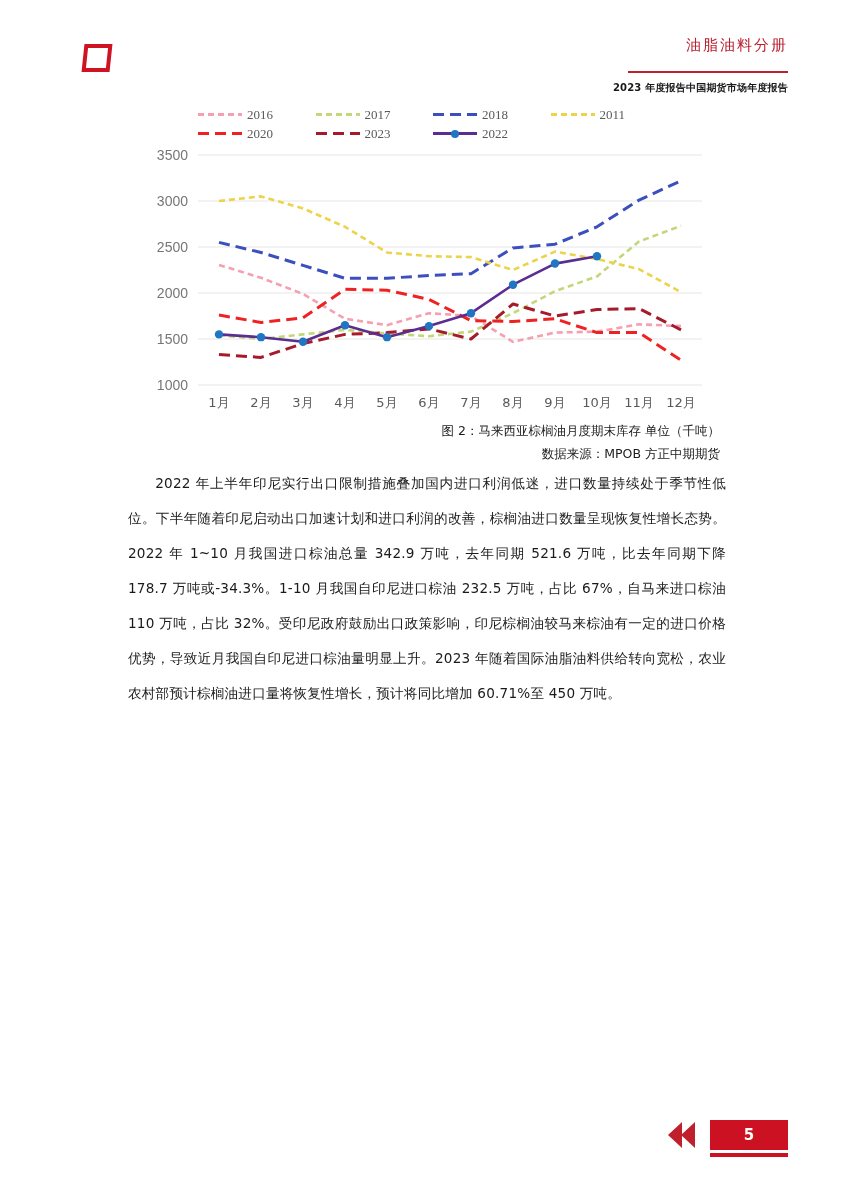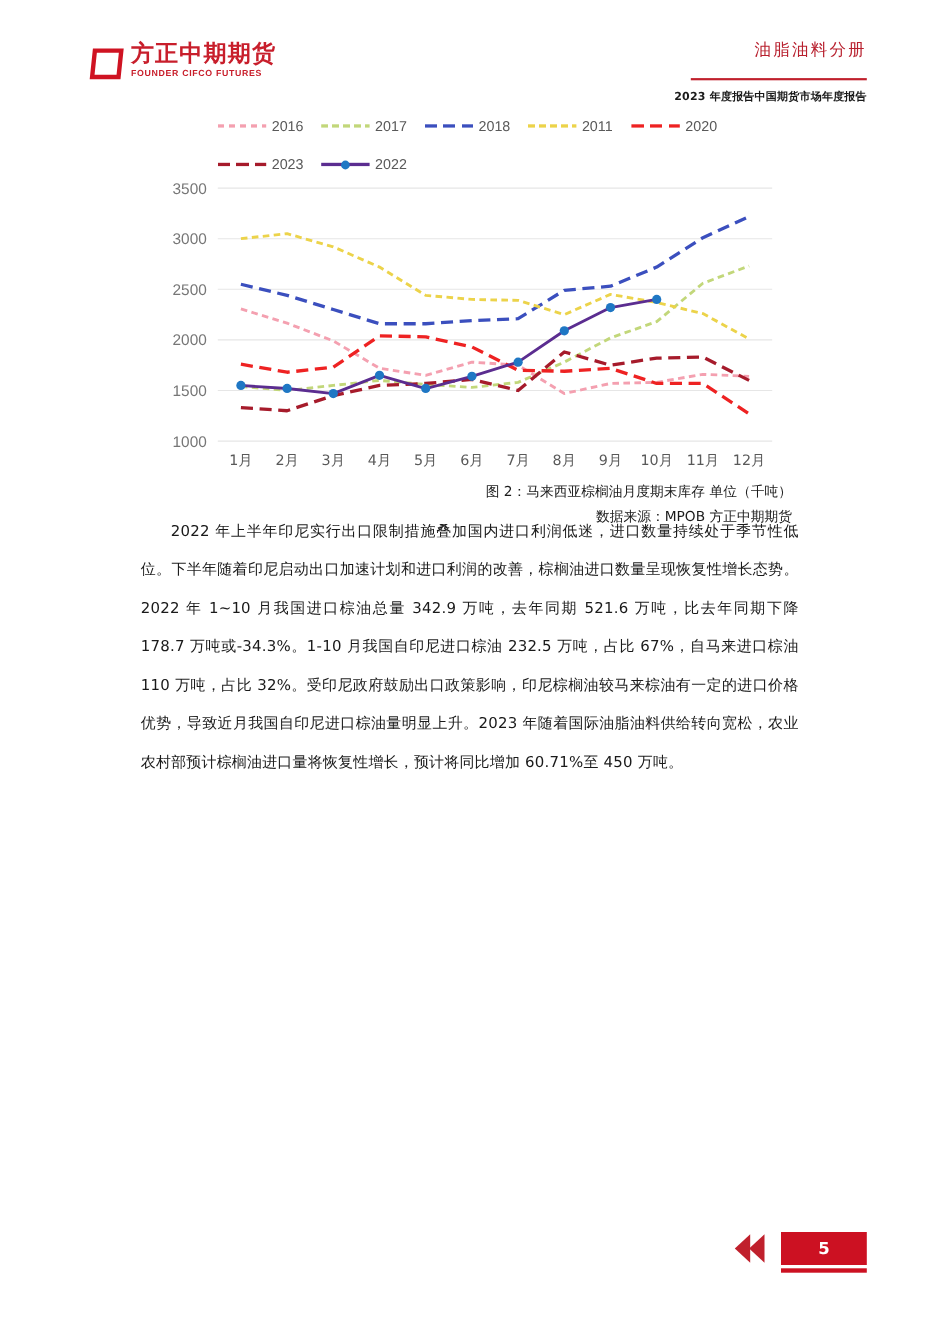--- a/index.html
+++ b/index.html
@@ -109,24 +109,25 @@
   .chart-block {
     position: absolute;
     left: 120px;
     top: 105px;
     width: 600px;
   }
   .legend {
     width: 470px;
     margin-left: 78px;
     display: grid;
-    grid-template-columns: repeat(5, 1fr);
+    grid-template-columns: repeat(4, 1fr);
     grid-auto-rows: 19px;
-    row-gap: 16px;
+    row-gap: 0px;
     align-items: center;
+    font-family: Liberation Serif, serif;
   }
   .legend-item {
     display: flex;
     align-items: center;
     gap: 5px;
     font-size: 13px;
     color: #595959;
   }
   .legend-swatch {
     width: 44px;
@@ -233,24 +234,20 @@
 </head>
 <body>
 
 <div class="page">
 
   <div class="header">
     <div class="logo-wrap">
       <div class="logo-mark">
         <div class="sq2"></div>
         <div class="sq1"></div>
-      </div>
-      <div>
-        <div class="logo-text-cn">方正中期期货</div>
-        <div class="logo-text-en">FOUNDER CIFCO FUTURES</div>
       </div>
     </div>
 
     <div class="header-right">
       <div class="header-title-cn">油脂油料分册</div>
       <div class="header-rule"></div>
       <div class="header-sub">2023 年度报告中国期货市场年度报告</div>
     </div>
   </div>
 

